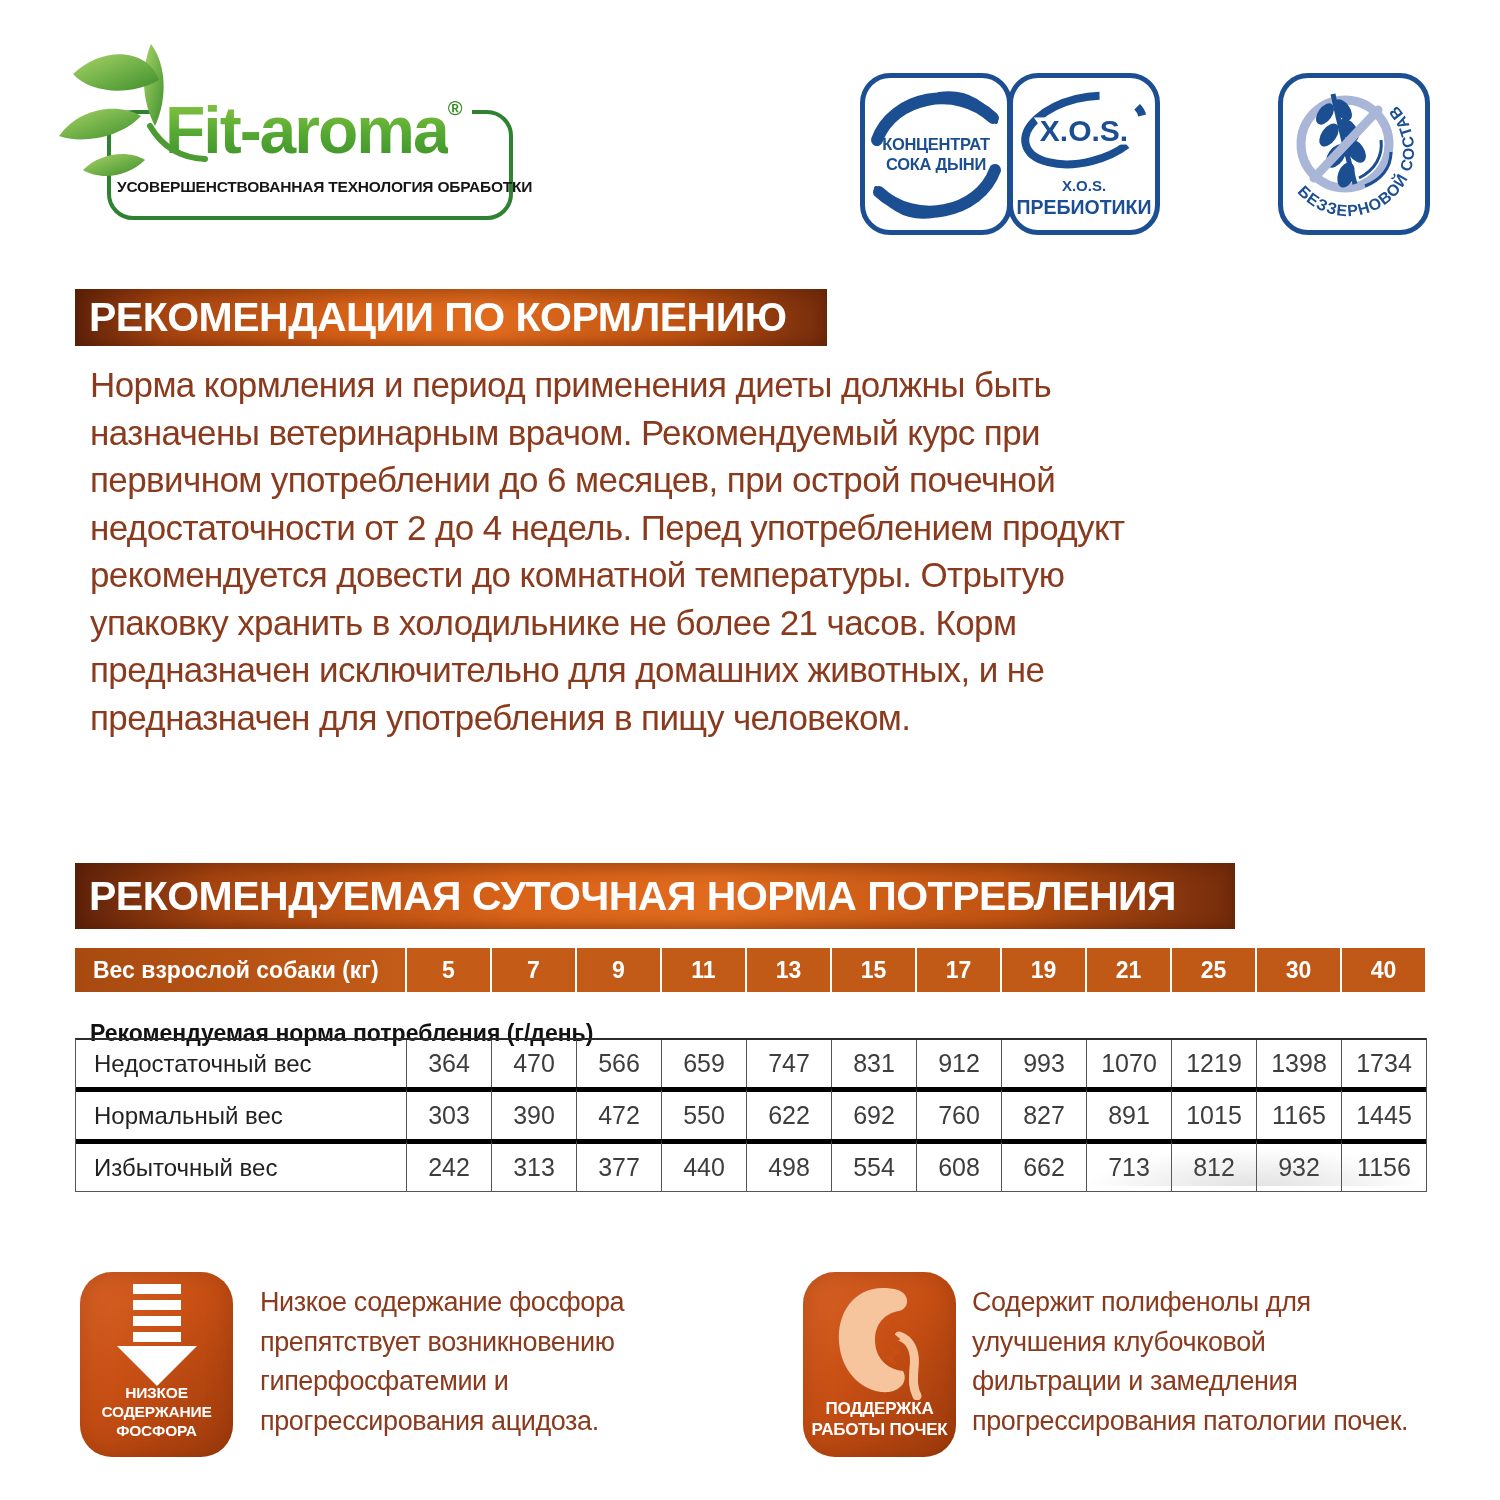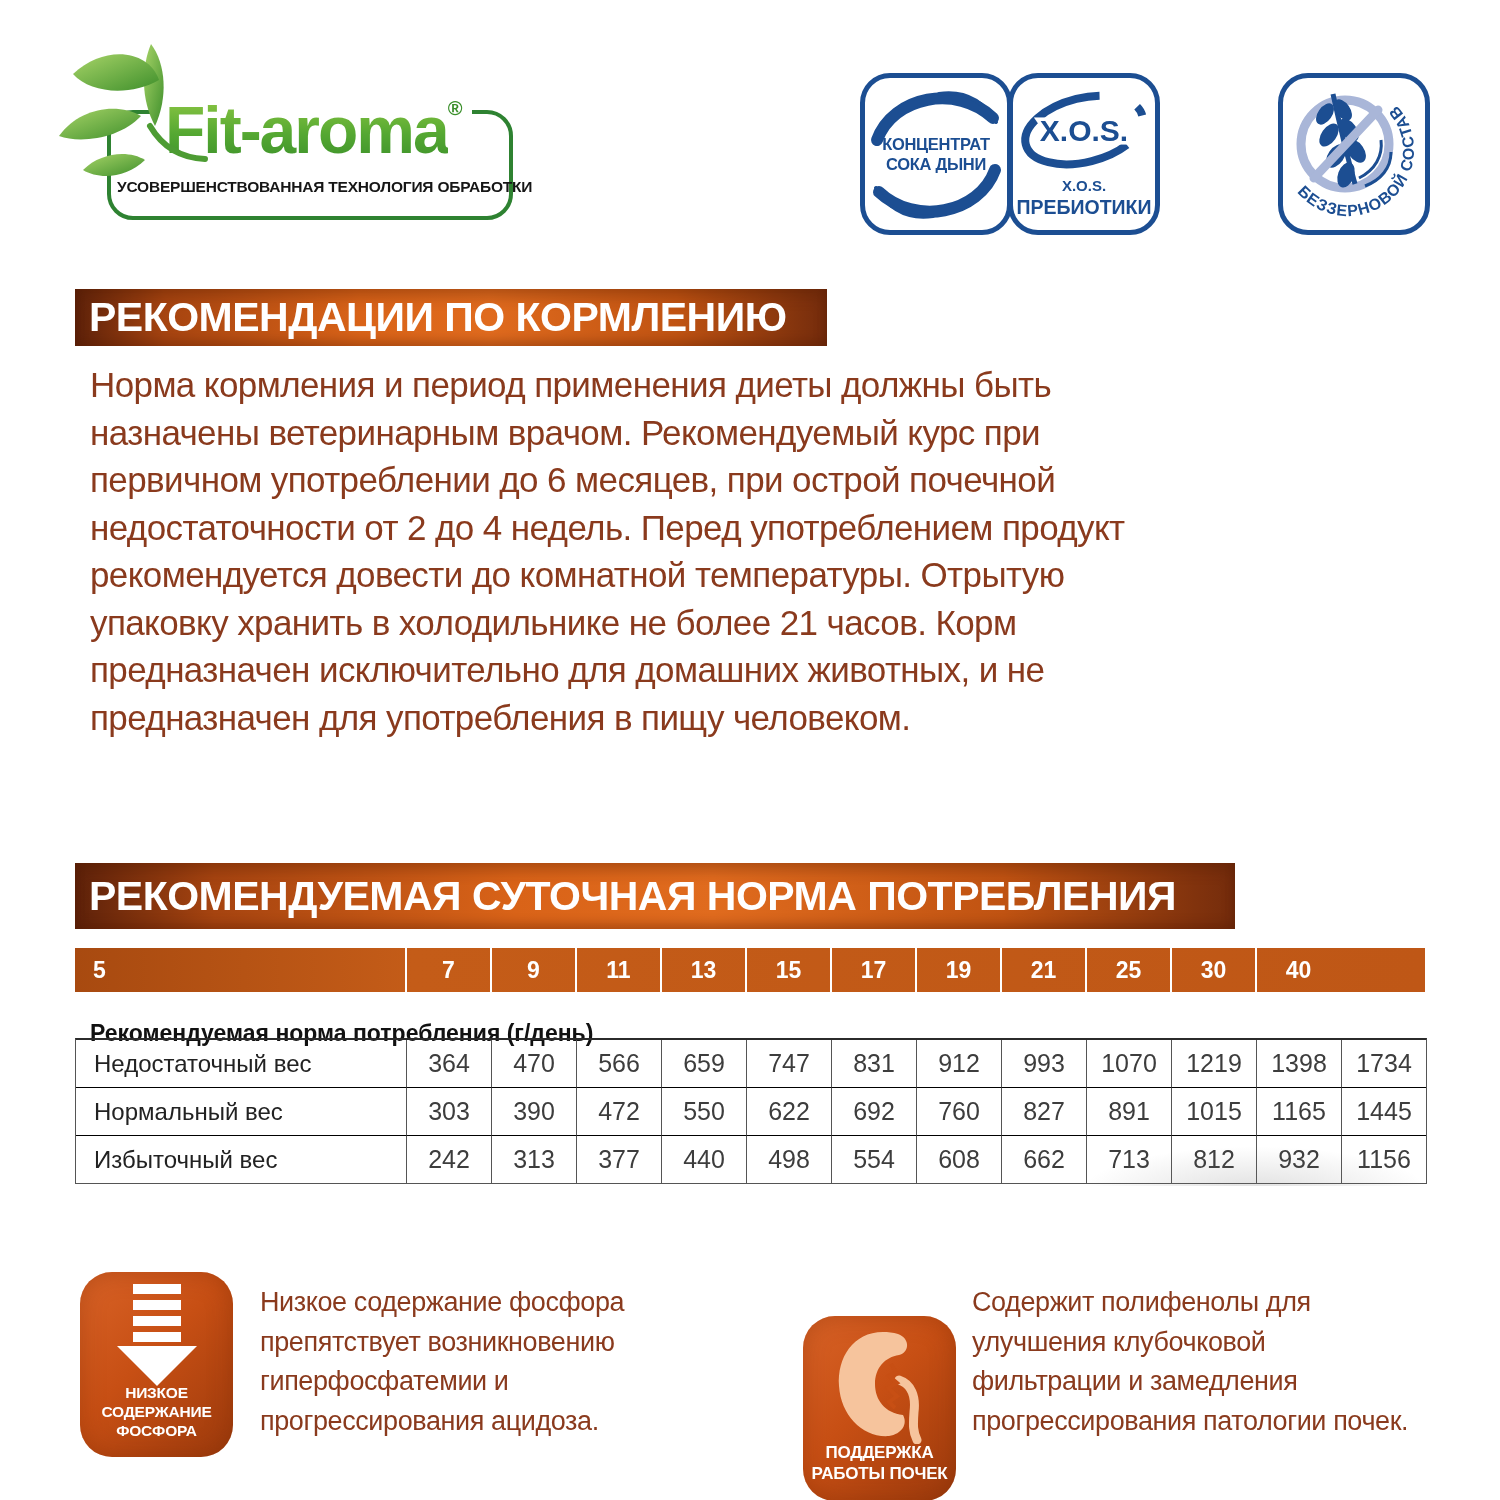--- a/index.html
+++ b/index.html
@@ -44,34 +44,34 @@
   .t-head{position:absolute;left:75px;top:948px;width:1350px;height:44px;display:grid;
     grid-template-columns:330px repeat(12,1fr);
     background:linear-gradient(90deg,#a84a10 0%,#c45c18 25%,#bf5716 100%);}
   .t-head .cell{border-left:2px solid #fff;color:#fff;font-weight:bold;font-size:23px;
     display:flex;align-items:center;justify-content:center;}
   .t-head .cell:first-child{border-left:none;justify-content:flex-start;padding-left:18px;}
   .t-sub{position:absolute;left:90px;top:1004px;font-size:23px;font-weight:bold;color:#111;margin-top:16px;}
   .t-body{position:absolute;left:75px;top:1038px;width:1350px;display:grid;
     grid-template-columns:330px repeat(12,1fr);
     border-top:2px solid #2b2b2b;border-bottom:1px solid #555;border-left:1px solid #555;border-right:1px solid #555;}
-  .t-body .cell{height:47px;border-left:1px solid #555;border-top:1px solid #000000;
+  .t-body .cell{height:47px;border-left:1px solid #555;border-top:5px solid #000000;
     display:flex;align-items:center;justify-content:center;font-size:25px;color:#3d3d3d;}
   .t-body .cell.r0{border-top:none;}
   .t-body .cell.lab{border-left:none;justify-content:flex-start;padding-left:18px;
     font-size:24px;color:#222;}
   .t-wm{position:absolute;left:1080px;top:1146px;width:350px;height:40px;pointer-events:none;
     background:radial-gradient(ellipse at 50% 115%, rgba(110,110,110,.22), transparent 70%);}
   
   .feat-icon{position:absolute;top:1272px;width:153px;height:185px;border-radius:32px;
     background:linear-gradient(135deg,#d96327 0%,#c74f14 45%,#9c3a0c 100%);
     box-shadow:inset 0 0 25px rgba(120,40,0,.35);
     display:flex;flex-direction:column;align-items:center;justify-content:flex-end;box-sizing:border-box;}
   #feat-icon-phos{left:80px;}
-  #feat-icon-kidney{left:803px;margin-top:44px;}
+  #feat-icon-kidney{left:803px;}
   .feat-icon svg{position:absolute;top:10px;left:50%;transform:translateX(-50%);}
   .feat-icon .i-lines{position:relative;color:#fff;font-weight:bold;text-align:center;
     font-size:15.5px;line-height:19px;padding-bottom:17px;letter-spacing:-0.2px;}
   #feat-icon-kidney .i-lines{font-size:17px;line-height:21px;}
   .feat-text{position:absolute;color:#8a3a1d;font-size:27px;line-height:39.5px;letter-spacing:-0.4px;}
   #feat-text-phos{left:260px;top:1283px;}
   #feat-text-kidney{left:972px;top:1283px;}
 </style>
 </head>
 <body>
@@ -150,20 +150,21 @@
     <div>недостаточности от 2 до 4 недель. Перед употреблением продукт</div>
     <div>рекомендуется довести до комнатной температуры. Отрытую</div>
     <div>упаковку хранить в холодильнике не более 21 часов. Корм</div>
     <div>предназначен исключительно для домашних животных, и не</div>
     <div>предназначен для употребления в пищу человеком.</div>
   </div>
 
 <div class="bar" id="bar-norm">РЕКОМЕНДУЕМАЯ СУТОЧНАЯ НОРМА ПОТРЕБЛЕНИЯ</div>
 
 <div class="t-head">
+    <div class="cell">Вес взрослой собаки (кг)</div>
     <div class="cell">5</div>
     <div class="cell">7</div>
     <div class="cell">9</div>
     <div class="cell">11</div>
     <div class="cell">13</div>
     <div class="cell">15</div>
     <div class="cell">17</div>
     <div class="cell">19</div>
     <div class="cell">21</div>
     <div class="cell">25</div>

